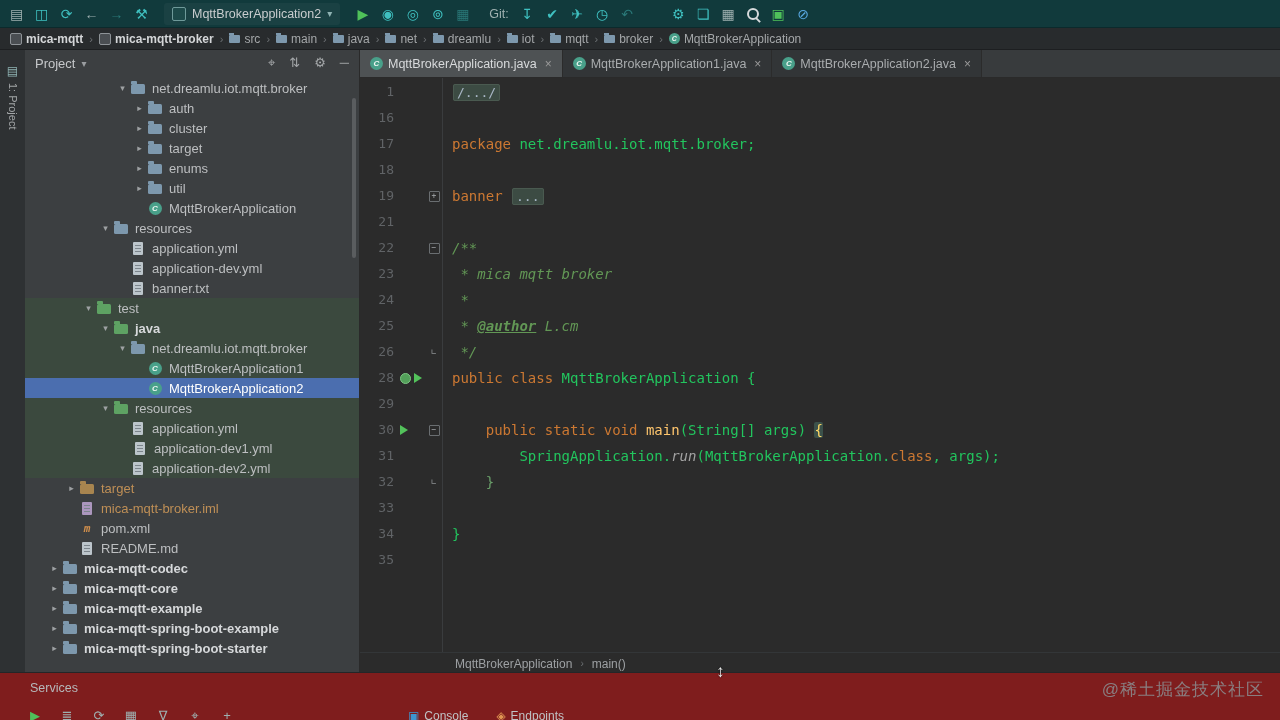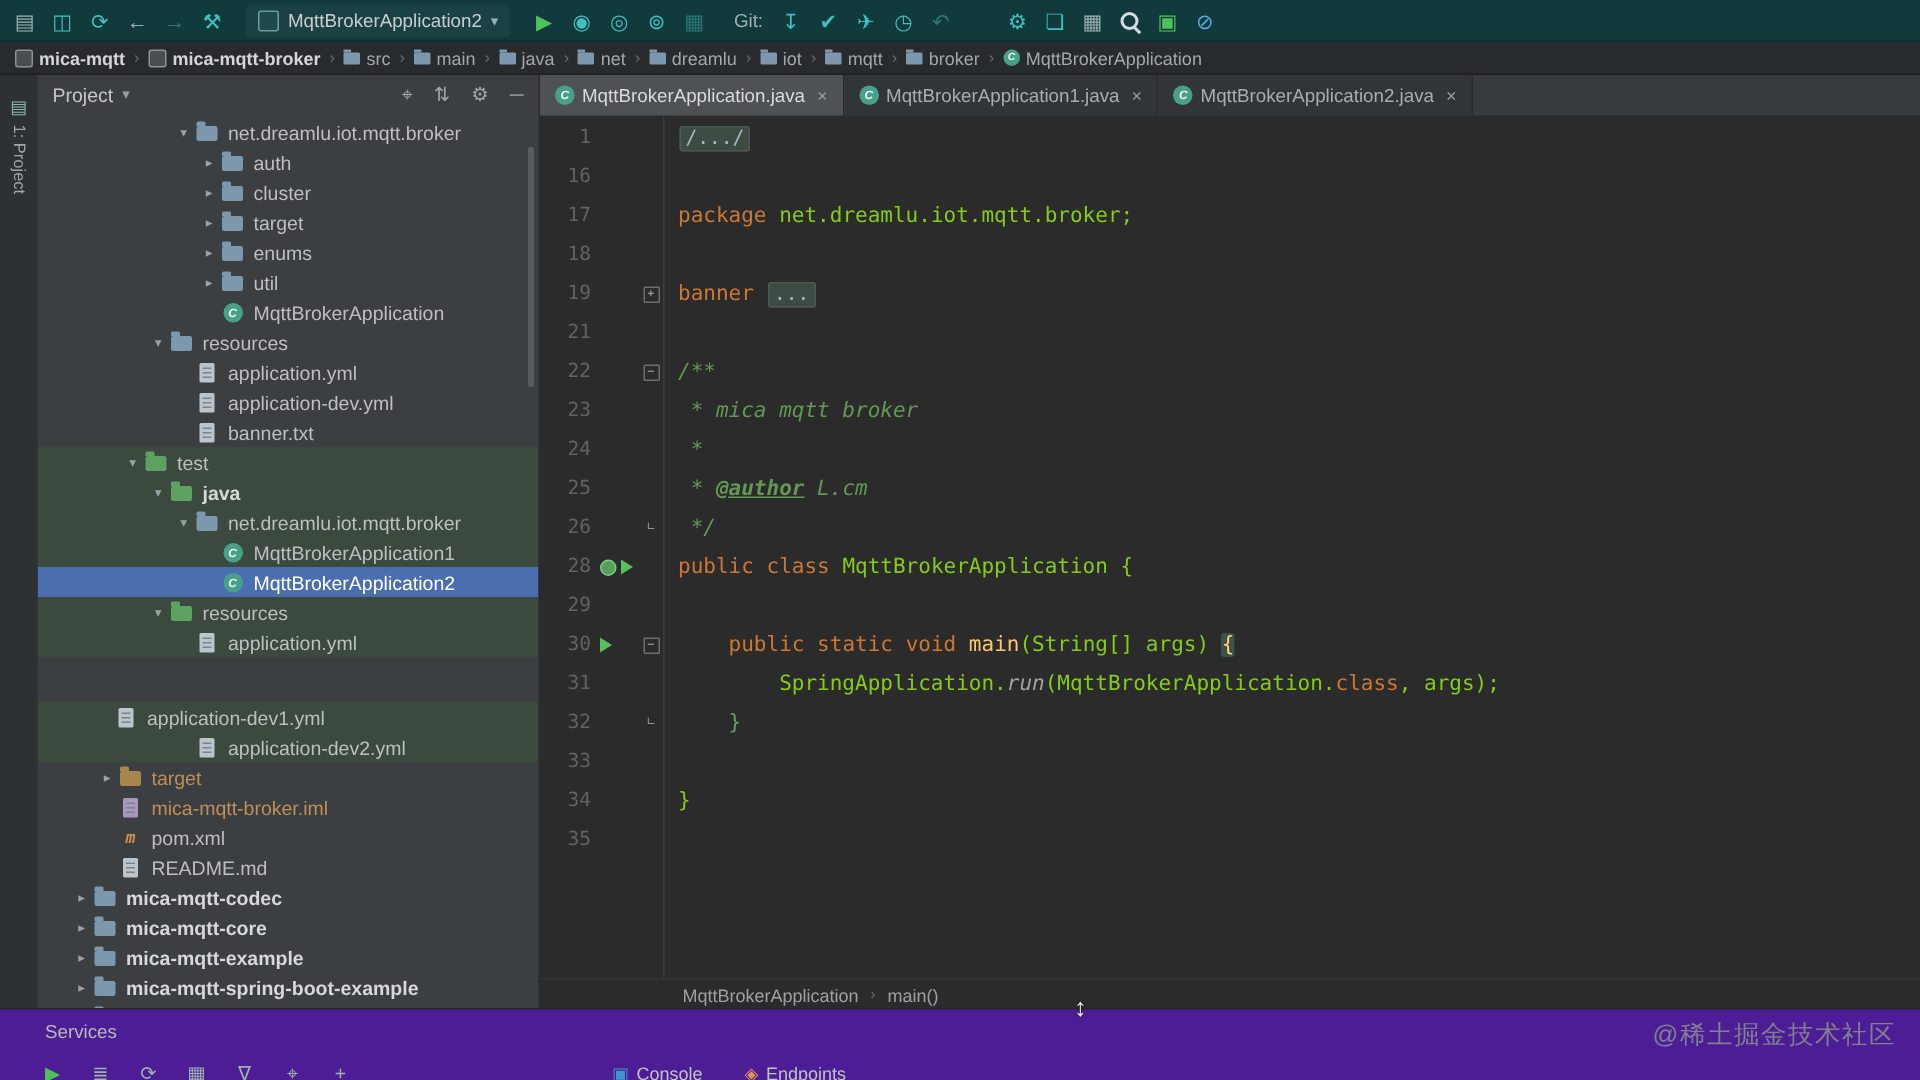--- a/index.html
+++ b/index.html
@@ -84,33 +84,33 @@
   .gutter-sep{position:absolute;left:82px;top:0;bottom:0;width:1px;background:#3a3c3e}
   .line{display:flex;height:26px;line-height:26px;font-family:"DejaVu Sans Mono",monospace;font-size:14px}
   .ln{width:34px;flex:none;text-align:right;color:#606366;font-size:13px}
   .gi{width:32px;flex:none;display:flex;align-items:center;gap:3px;padding-left:6px;box-sizing:border-box}
   .gf{width:16px;flex:none;display:flex;align-items:center;justify-content:center;color:#8d9193;font-size:9px}
   .fm{width:9px;height:9px;border:1px solid #6a6e71;background:#2b2b2b;font-size:8px;line-height:7px;
       text-align:center;color:#a9adb0;border-radius:1px}
   .codeln{padding-left:10px;white-space:pre}
   .runtri{width:0;height:0;border-left:8px solid #53c25b;border-top:5px solid transparent;border-bottom:5px solid transparent;display:inline-block}
   .sprc{width:9px;height:9px;border-radius:50%;background:#53a05a;border:1px solid #7ec884;display:inline-block}
-  .t-d{color:#84cc16}.t-k{color:#cc7832}.t-ann{color:#bbb529}.t-mth{color:#ffc66d}
+  .t-d{color:#22c55e}.t-k{color:#cc7832}.t-ann{color:#bbb529}.t-mth{color:#ffc66d}
   .t-doc{color:#629755;font-style:italic}
   .t-tag{color:#629755;font-style:italic;font-weight:bold;text-decoration:underline}
   .t-it{color:#a3a3a3;font-style:italic}
   .t-grn{color:#6a9f6a}
   .t-bm{color:#ffd866;background:#3b514a;border-radius:2px}
   .t-fold{color:#a9b7c6;background:#3c4b43;border:1px solid #4a5a50;border-radius:2px;padding:0 3px;margin:0 1px;font-size:13px}
   #ed-crumbs{height:21px;border-top:1px solid #333638;display:flex;align-items:center;gap:8px;
              padding-left:95px;font-size:12px;color:#9da0a3;background:#2b2b2b}
   .ecsep{color:#6b6f72;font-size:10px}
 
   
-  #bottom{left:0;top:672px;width:1280px;height:48px;background:#4c1d95;border-top:1px solid #242628}
+  #bottom{left:0;top:672px;width:1280px;height:48px;background:#7f1d1d;border-top:1px solid #242628}
   #services-label{position:absolute;left:30px;top:8px;font-size:12.5px;color:#b6b9bb}
   #bottom-strip{position:absolute;left:0;top:32px;width:1280px;height:22px;display:flex;align-items:center;
                 padding-left:26px;box-sizing:border-box;gap:14px}
   .bt-ic{width:18px;display:inline-flex;justify-content:center;font-size:13px}
   .btab{display:inline-flex;align-items:center;gap:5px;font-size:12px;color:#c0c3c5}
   .btab .bic{font-size:12px}
   #btabs{display:flex;gap:28px;margin-left:158px}
 
   #watermark{position:absolute;right:16px;top:678px;font-size:17px;color:#8b8f92;opacity:.85;letter-spacing:1px}
   #mouse-cursor{position:absolute;left:716px;top:662px;color:#ececec;font-size:17px;text-shadow:0 0 2px #000}
@@ -356,21 +356,21 @@
         </span>
         <span class="lbl">resources</span>
       </div>
       <div class="row testbg" style="padding-left: 91px;">
         <span class="arr"></span>
         <span class="tic">
           <i class="i-page"></i>
         </span>
         <span class="lbl">application.yml</span>
       </div>
-      <div class="row testbg" style="padding-left: 37px; margin-top: 30px;">
+      <div class="row testbg" style="padding-left: 93px;">
         <span class="arr"></span>
         <span class="tic">
           <i class="i-page"></i>
         </span>
         <span class="lbl">application-dev1.yml</span>
       </div>
       <div class="row testbg" style="padding-left: 91px;">
         <span class="arr"></span>
         <span class="tic">
           <i class="i-page"></i>

